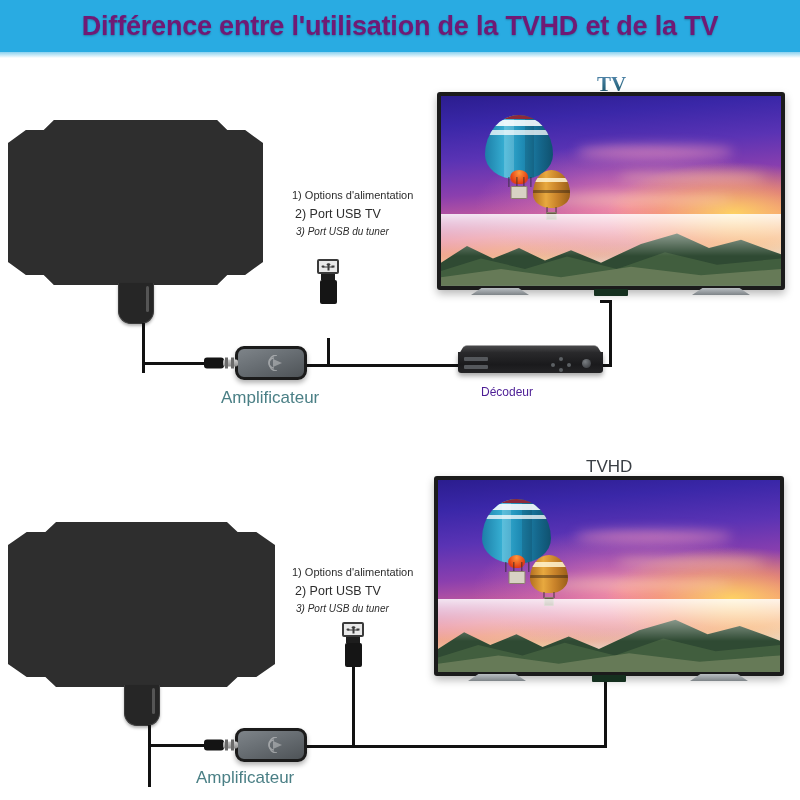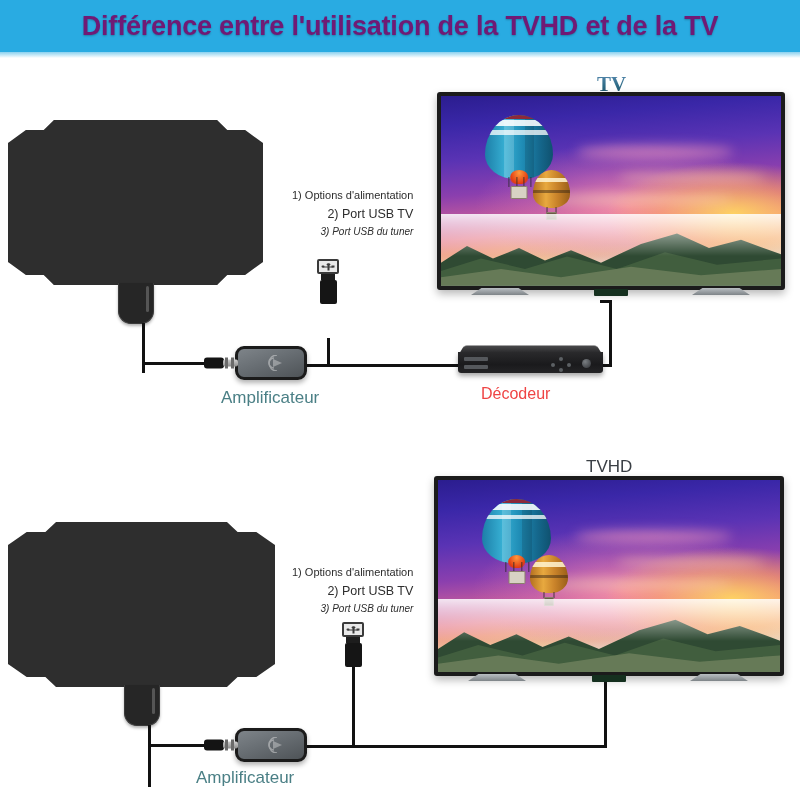--- a/index.html
+++ b/index.html
@@ -8,21 +8,21 @@
 
   
   .header{position:absolute;left:0;top:0;width:800px;height:52px;
           background:#29abe2;display:flex;align-items:center;justify-content:center;}
   .header-shadow{position:absolute;left:0;top:52px;width:800px;height:6px;
           background:linear-gradient(180deg,rgba(41,171,226,.55),rgba(41,171,226,0));}
   .header-title{color:#701a75;font-size:27px;font-weight:bold;letter-spacing:-.2px;
           text-shadow:0 1px 2px rgba(0,0,0,.25);white-space:nowrap;}
 
   
-  .panel{position:absolute;left:0;width:800px;text-align:right;}
+  .panel{position:absolute;left:0;width:800px;}
   #panel-tv{top:58px;height:370px;}
   #panel-tvhd{top:440px;height:360px;}
 
   
   .antenna{position:absolute;}
   .ant-body{position:absolute;left:0;top:0;width:100%;height:100%;
         background:#2e2e2e;border-radius:14px;
         box-shadow:0 3px 6px rgba(0,0,0,.25);
         clip-path:polygon(0% 14%, 7% 6%, 14% 6%, 18% 0%, 82% 0%, 86% 6%, 93% 6%,
                           100% 14%, 100% 86%, 93% 94%, 86% 94%, 82% 100%,
@@ -107,21 +107,21 @@
       background:linear-gradient(180deg,#2a2a2c 0%,#1a1a1c 60%,#242426 100%);
       border-radius:0 0 3px 3px;box-shadow:0 3px 5px rgba(0,0,0,.35);}
   .dec-slot{position:absolute;left:6px;width:24px;height:4px;background:#55585c;border-radius:1px;}
   .dec-dot{position:absolute;width:4px;height:4px;border-radius:50%;background:#5c6064;}
   .dec-knob{position:absolute;width:9px;height:9px;border-radius:50%;
       background:radial-gradient(circle at 35% 30%,#7a7e82,#303236);}
 
   
   .label{position:absolute;white-space:nowrap;}
   .lbl-amp{font-size:17px;color:#4a7f85;}
-  .lbl-dec{font-size:16px;color:#ef4444;}
+  .lbl-dec{font-size:12px;color:#4c1d95;}
   .lbl-tv{font-size:21px;font-weight:bold;
       font-family:"Liberation Serif","DejaVu Serif",serif;
       background:linear-gradient(180deg,#5f8fb8 0%,#2e6b86 55%,#1d4f66 100%);
       -webkit-background-clip:text;background-clip:text;color:transparent;}
   .lbl-tvhd{font-size:17px;color:#3a3f45;}
 
   .optlist{position:absolute;}
   .optlist div{color:#2d2d2d;white-space:nowrap;line-height:1.05;}
   .opt1{font-size:11px;}
   .opt2{font-size:12.5px;padding-left:3px;margin-top:6px;}

